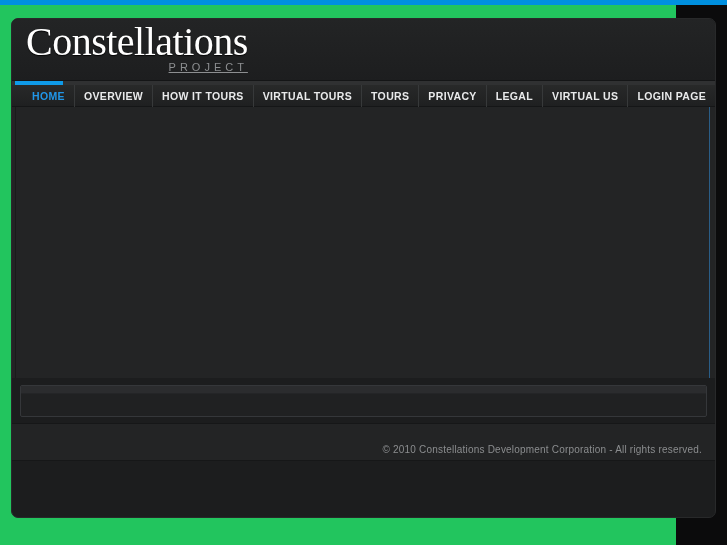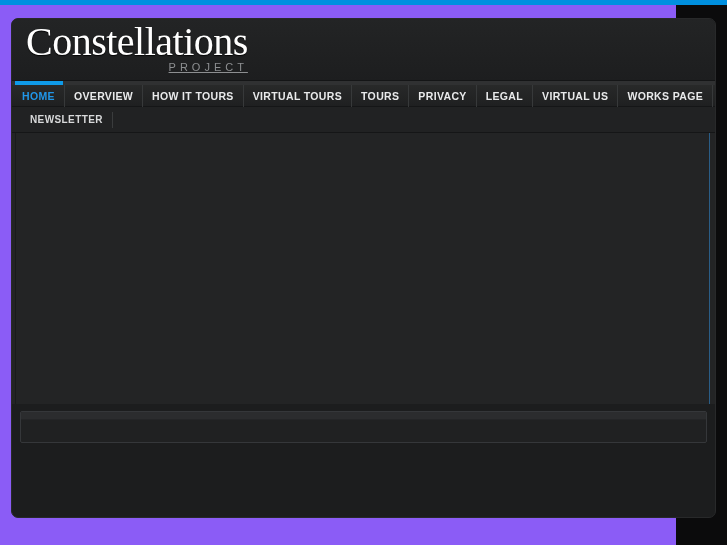--- a/index.html
+++ b/index.html
@@ -11,21 +11,21 @@
     height: 545px;
     overflow: hidden;
     background: #0b0b0c;
     font-family: "Liberation Sans", sans-serif;
   }
 
   #page {
     position: relative;
     width: 676px;
     height: 545px;
-    background: #8b5cf6;
+    background: #22c55e;
   }
 
   
   .topbar {
     position: absolute;
     top: 0; left: 0;
     width: 727px;
     height: 5px;
     background: #0090e0;
   }
@@ -93,21 +93,21 @@
     background: #0f9ae8;
   }
 
   
   .nav {
     height: 22px;
     background: #232425;
     background-image: linear-gradient(to bottom, #282929 0%, #1f2021 100%);
     display: flex;
     align-items: center;
-    padding-left: 2px;
+    padding-left: 12px;
     border-bottom: 1px solid #151617;
     text-align: right;
   }
   .nav-item {
     font-size: 10.5px;
     font-weight: bold;
     letter-spacing: 0.35px;
     color: #e9eaeb;
     padding: 0 9px;
     line-height: 22px;
@@ -228,36 +228,36 @@
 
     <div class="nav" id="primary-nav">
         <a class="nav-item active">HOME</a>
         <a class="nav-item">OVERVIEW</a>
         <a class="nav-item">HOW IT TOURS</a>
         <a class="nav-item">VIRTUAL TOURS</a>
         <a class="nav-item">TOURS</a>
         <a class="nav-item">PRIVACY</a>
         <a class="nav-item">LEGAL</a>
         <a class="nav-item">VIRTUAL US</a>
-        <a class="nav-item">WORKS PAGE</a>
+        <a class="nav-item">LOGIN PAGE</a>
       </div>
 
-    <div class="subnav" id="secondary-nav">
-        <a class="subnav-item">NEWSLETTER</a>
-      </div>
 
     <div class="content">
       <div class="content-left-rule"></div>
       <div class="content-right-rule"></div>
       <div></div>
     </div>
 
     <div class="panel-area">
       <div class="panel">
         <div class="panel-strip"></div>
         <div></div>
       </div>
     </div>
 
+    <div class="footer">
+      <div class="copyright">© 2010 Constellations Development Corporation - All rights reserved.</div>
+    </div>
     <div class="footer-tail"></div>
 
   </div>
 </div>
 
 </body></html>

